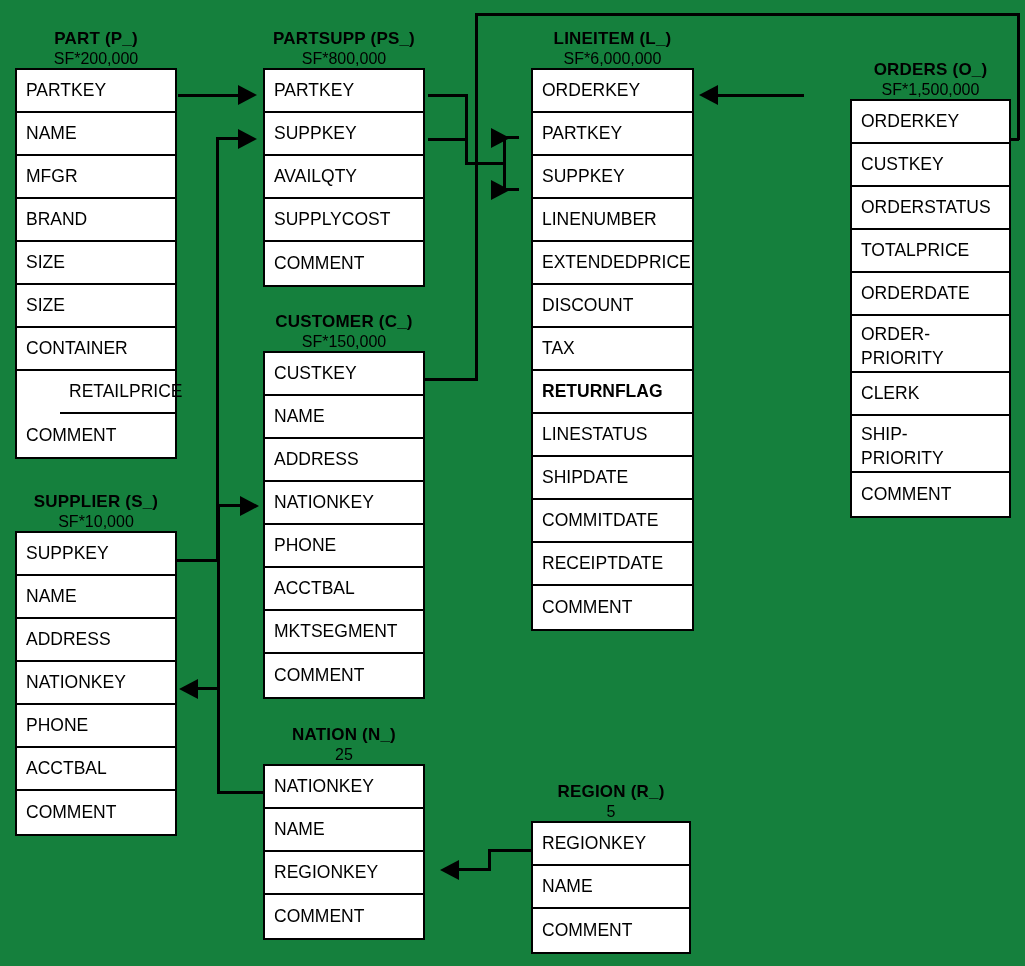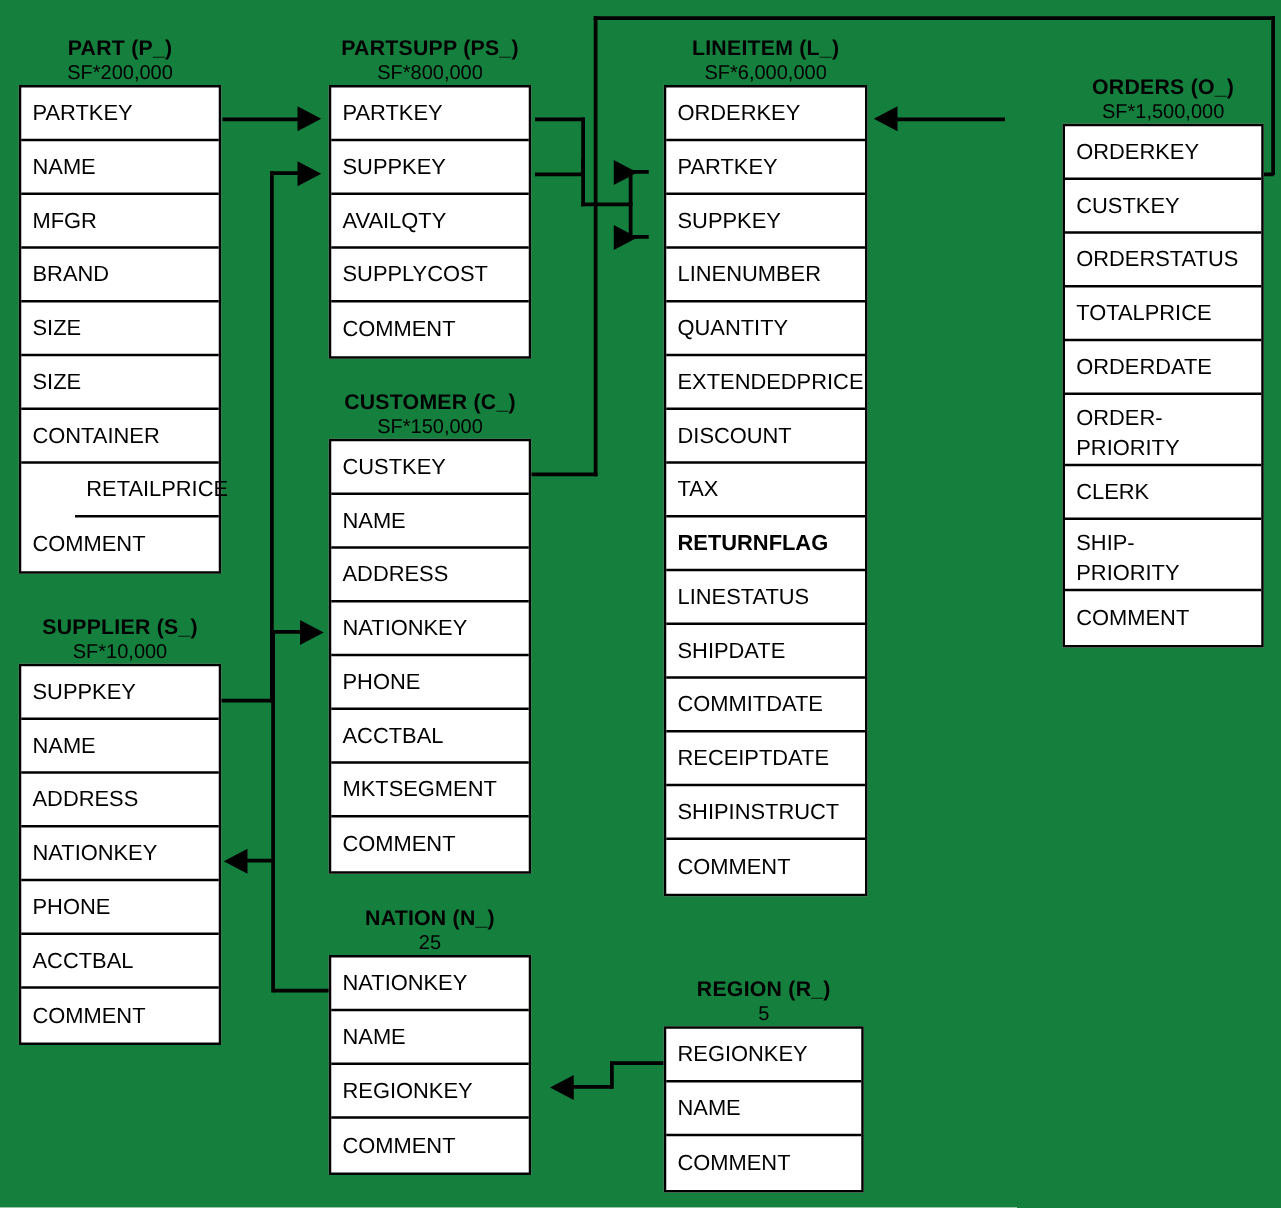--- a/index.html
+++ b/index.html
@@ -145,30 +145,28 @@
   </div>
 
   <div class="tbl" style="left:531px;top:28px;width:163px;">
     <div class="tbl-title">LINEITEM (L_)</div>
     <div class="tbl-count">SF*6,000,000</div>
     <div class="tbl-box" style="width:163px;">
       <div class="fld" style="height:43px;">ORDERKEY</div>
       <div class="fld" style="height:43px;">PARTKEY</div>
       <div class="fld" style="height:43px;">SUPPKEY</div>
       <div class="fld" style="height:43px;">LINENUMBER</div>
-      <div class="fld" style="height:43px;">QUANTITY</div>
       <div class="fld overflow" style="height:43px;">EXTENDEDPRICE</div>
       <div class="fld" style="height:43px;">DISCOUNT</div>
       <div class="fld" style="height:43px;">TAX</div>
       <div class="fld" style="height:43px;font-weight:bold;">RETURNFLAG</div>
       <div class="fld" style="height:43px;">LINESTATUS</div>
       <div class="fld" style="height:43px;">SHIPDATE</div>
       <div class="fld" style="height:43px;">COMMITDATE</div>
       <div class="fld" style="height:43px;">RECEIPTDATE</div>
-      <div class="fld" style="height:43px;">SHIPINSTRUCT</div>
       <div class="fld" style="height:43px;">COMMENT</div>
     </div>
   </div>
 
   <div class="tbl" style="left:850px;top:28px;width:161px;margin-top:31px;">
     <div class="tbl-title">ORDERS (O_)</div>
     <div class="tbl-count">SF*1,500,000</div>
     <div class="tbl-box" style="width:161px;">
       <div class="fld" style="height:43px;">ORDERKEY</div>
       <div class="fld" style="height:43px;">CUSTKEY</div>

